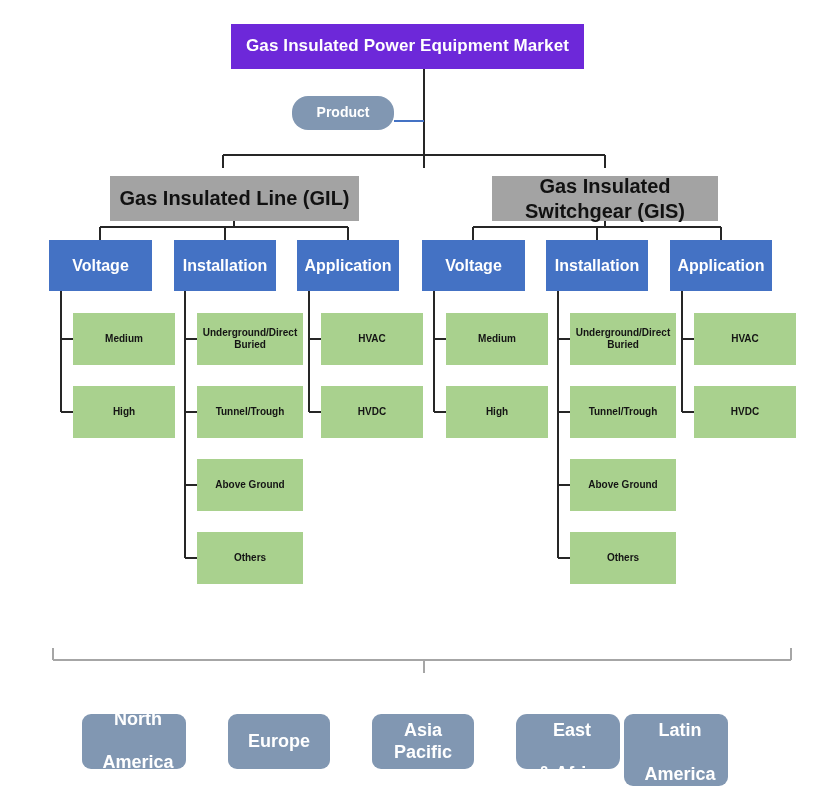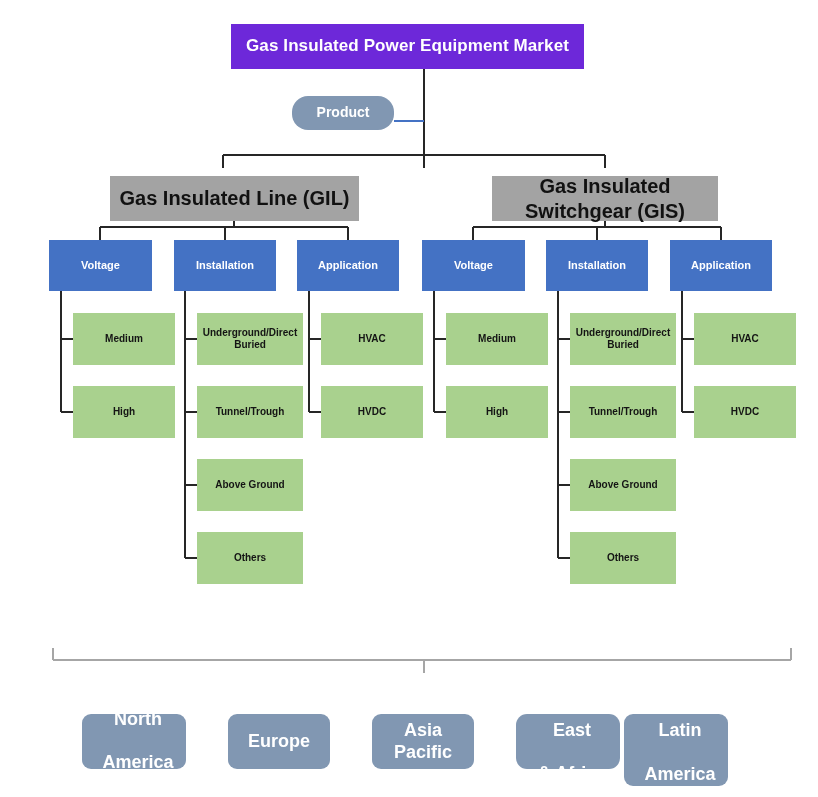--- a/index.html
+++ b/index.html
@@ -60,21 +60,21 @@
     color: #111111;
     font-weight: bold;
     font-size: 20px;
     margin-top: 8px;
   }
   
   .node.category {
     background: #4472c4;
     color: #ffffff;
     font-weight: bold;
-    font-size: 11px;
+    font-size: 16px;
   }
   
   .node.leaf {
     background: #a9d18e;
     color: #141414;
     font-weight: bold;
     font-size: 10px;
   }
   
   .node.region {

